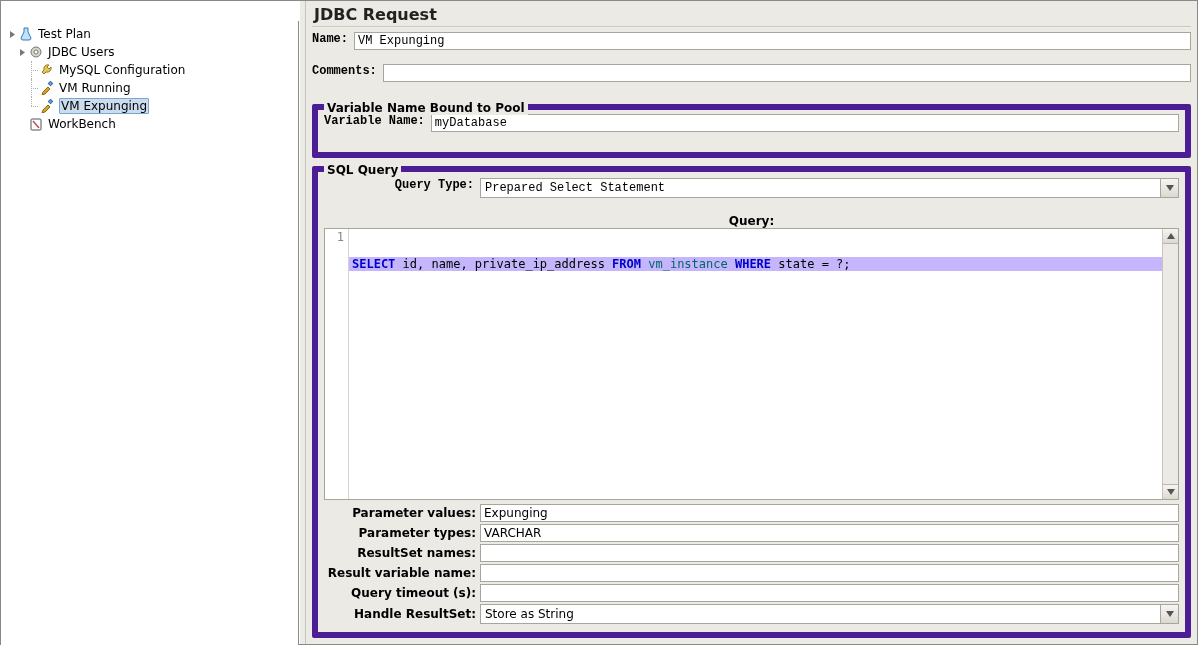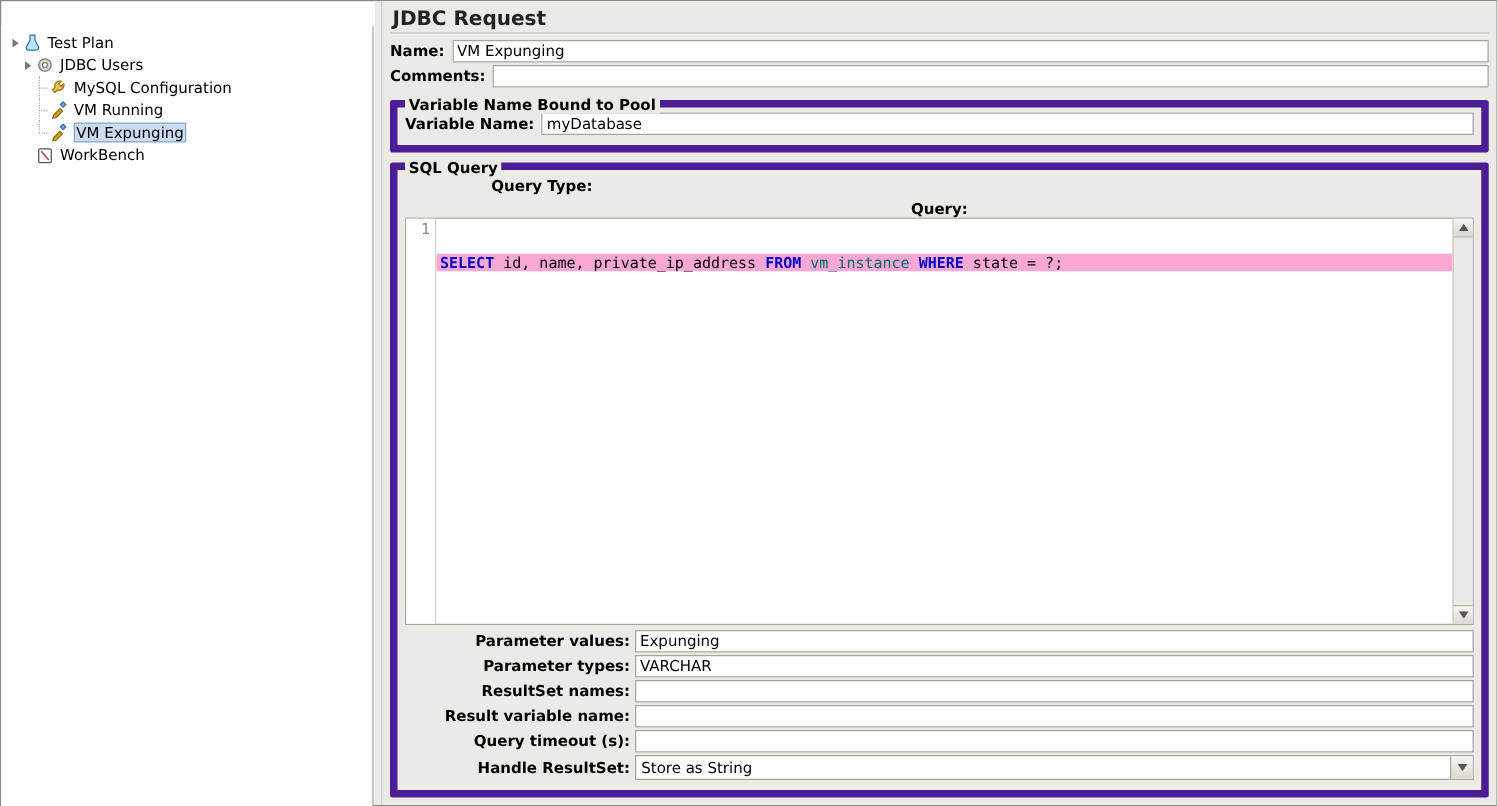--- a/index.html
+++ b/index.html
@@ -99,22 +99,22 @@
     padding: 2px 2px 2px 2px;
     color: #222;
   }
   .hr {
     height: 2px;
     background: linear-gradient(#b9b6ad, #fff);
     margin-bottom: 4px;
   }
   .form-row {
     display: flex;
-    align-items: center;
-    margin-bottom: 2px;
+    margin-bottom: 14px;
+    font-family: Liberation Mono, monospace;
   }
   .form-row .lbl {
     font-weight: bold;
     padding-right: 6px;
     white-space: nowrap;
   }
   .tf {
     flex: 1;
     height: 18px;
     border: 1px solid #a8a59c;
@@ -187,39 +187,39 @@
   .code {
     flex: 1;
     font-family: "DejaVu Sans Mono", Menlo, monospace;
     font-size: 12px;
     white-space: pre;
     overflow: auto;
   }
   .code-line {
     padding: 0 3px;
   }
-  .code-line.current { background: #f9a8d4; }
+  .code-line.current { background: #c4b5fd; }
   .kw { color: #0000cc; font-weight: bold; }
   .ident { color: #006666; }
   .scrollbar-v {
     width: 16px;
     background: #eceae5;
     border-left: 1px solid #c8c5bd;
     display: flex; flex-direction: column;
   }
   .sb-btn {
     height: 15px;
     background: linear-gradient(#f6f5f1, #dcd9d0);
     border-bottom: 1px solid #b9b6ad;
     display:flex;align-items:center;justify-content:center;
   }
   .sb-btn.bottom { border-bottom:none; border-top:1px solid #b9b6ad; }
   .sb-track { flex:1; }
 
-  .grid-rows { margin-top: 4px; margin-left: 28px; }
+  .grid-rows { margin-top: 4px; }
   .grid-row {
     display: flex;
     align-items: center;
     margin-bottom: 2px;
   }
   .grid-row .glbl {
     width: 156px;
     text-align: right;
     font-weight: bold;
     padding-right: 4px;
@@ -329,20 +329,28 @@
         <span class="lbl">Variable Name:</span>
         <input class="tf" value="myDatabase" style="">
       </div>
     </div>
 
     <div class="group flex1" style="margin-top:8px;">
       <span class="legend">SQL Query</span>
 
       <div class="form-row" style="margin-top:2px;">
         <span class="lbl" style="width:156px;text-align:right;">Query Type:</span>
+        <div class="combo">
+          <div class="combo-text">Prepared Select Statement</div>
+          <div class="combo-btn">
+            <svg width="8" height="6">
+                <polyline points="0,0 8,0 4,6" fill="#555"></polyline>
+              </svg>
+          </div>
+        </div>
       </div>
 
       <div class="query-label">Query:</div>
 
       <div class="editor-wrap">
         <div class="gutter">
           <div>1</div>
         </div>
         <div class="code">
           <div class="code-line current"><span class="kw">SELECT</span><span> id, name, private_ip_address </span><span class="kw">FROM</span><span class="ident"> vm_instance </span><span class="kw">WHERE</span><span> state = ?;</span></div>

